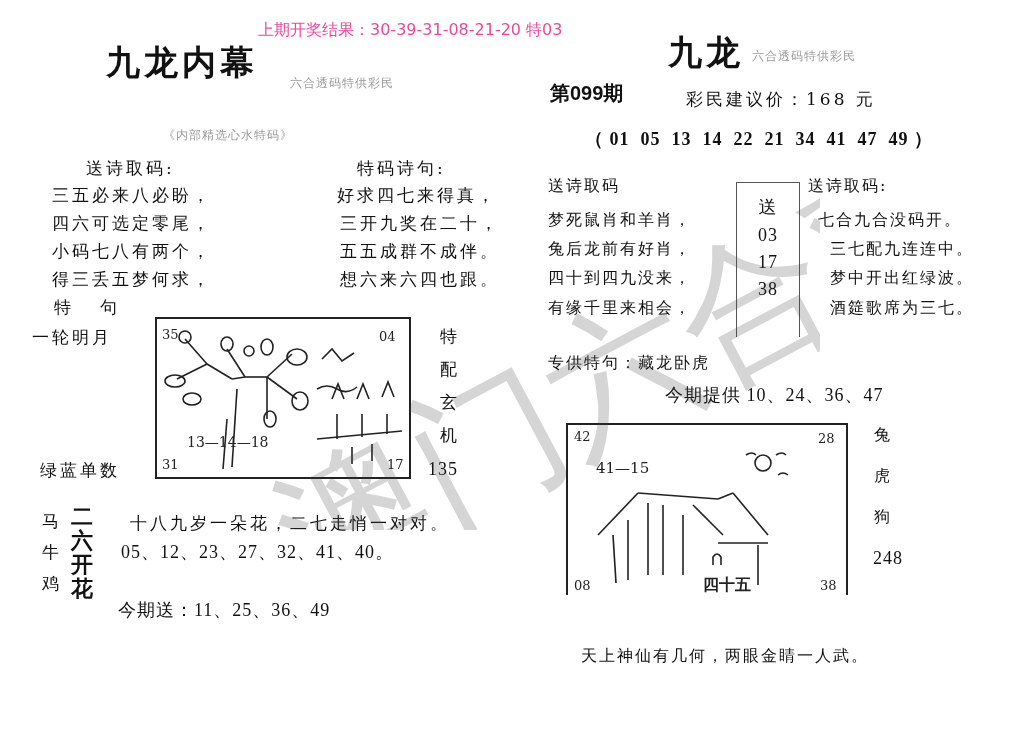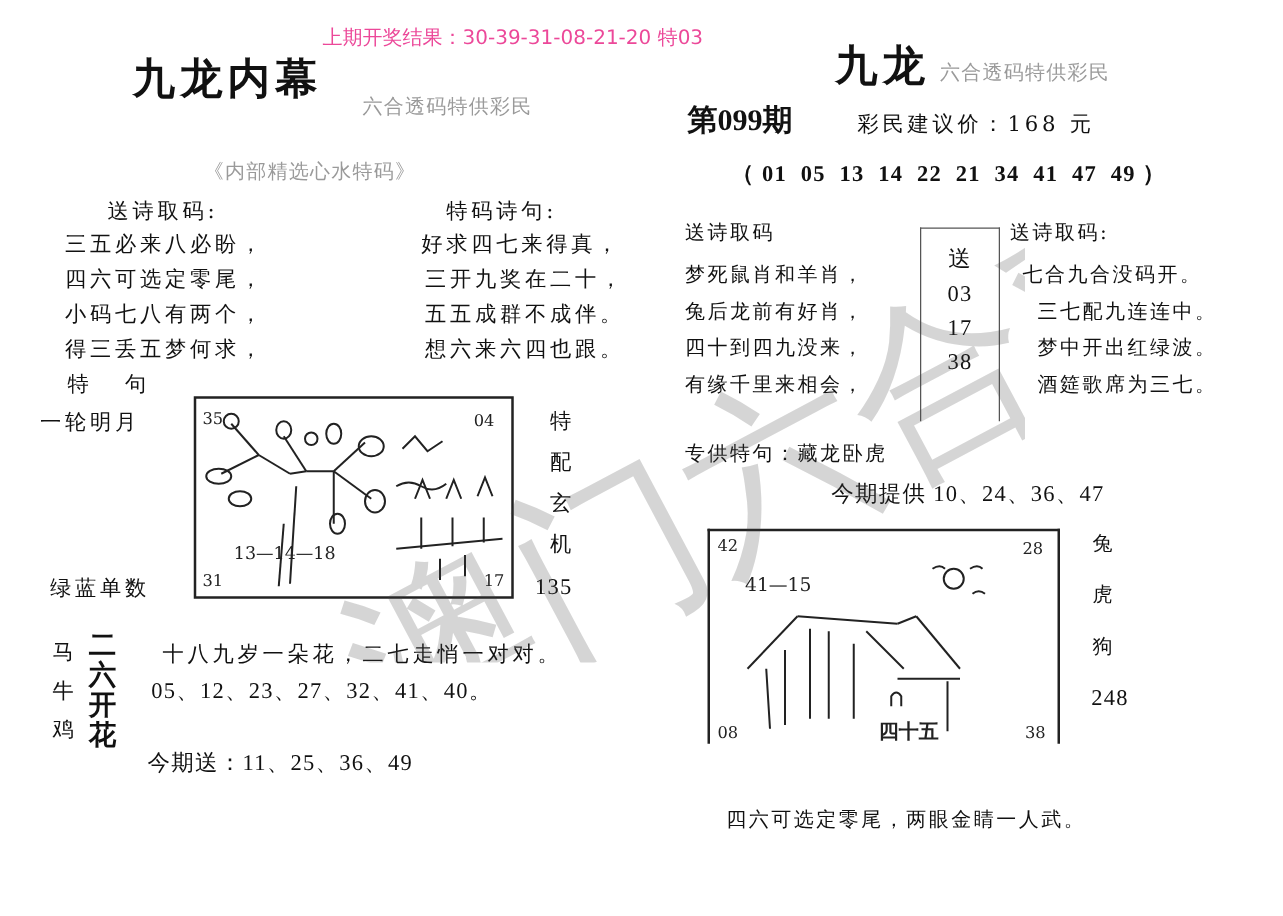--- a/index.html
+++ b/index.html
@@ -1,25 +1,25 @@
 <!DOCTYPE html>
 <html><head>
 <meta charset="utf-8">
 <style>
   html, body { margin:0; padding:0; background:#ffffff; }
   body { width:1026px; height:733px; position:relative; overflow:hidden;
          font-family:"DejaVu Serif","Liberation Serif",serif; color:#111; }
   .abs { position:absolute; white-space:nowrap; }
   .red { color:#ec4899; font-family:"DejaVu Sans","Liberation Sans",sans-serif; font-size:16px; }
   .bigtitle { font-size:34px; font-weight:bold; letter-spacing:4px; font-family:"DejaVu Serif",serif; }
-  .faint { color:#9a9a9a; font-size:16px; letter-spacing:1px;text-align:right; }
+  .faint { color:#9a9a9a; font-size:12px; letter-spacing:1px;text-align:right; }
   .t17 { font-size:17px; letter-spacing:3px; }
   .t16 { font-size:16px; letter-spacing:2px; }
   .num { font-family:"Liberation Serif","DejaVu Serif",serif; font-size:18px; letter-spacing:1px; }
-  .issue { font-family:Liberation Serif, serif; font-weight:bold; font-size:24px; }
+  .issue { font-family:Liberation Sans, sans-serif; font-weight:bold; font-size:20px; }
   .sketch { position:absolute; border:2px solid #222; background:#fff; }
   .sketch svg { width:100%; height:100%; display:block; }
   .col { position:absolute; display:flex; flex-direction:column; align-items:center; }
   .giftbox { position:absolute; border-left:1px solid #555; border-right:1px solid #555; border-top:1px solid #555; }
   .watermark { position:absolute; left:200px; top:150px; width:620px; height:380px; pointer-events:none; opacity:0.22; }
   .bold-vert { font-family:"DejaVu Sans",sans-serif; font-weight:bold; font-size:22px; line-height:24px; }
 </style>
 </head>
 <body>
 
@@ -169,17 +169,17 @@
   </svg>
 </div>
 
 <div class="col t16" style="left:874px;top:425px;gap:20px;">
   <span>兔</span>
   <span>虎</span>
   <span>狗</span>
 </div>
 <div class="abs num" style="left:873px;top:548px;">248</div>
 
-<div class="abs t16" style="left:581px;top:646px;">四六可选定零尾，两眼金睛一人武。</div>
+<div class="abs t16" style="left:581px;top:646px;">天上神仙有几何，两眼金睛一人武。</div>
 
 <svg class="watermark" viewBox="0 0 620 380">
   <text x="20" y="330" font-size="150" fill="#444" transform="rotate(-28 300 200)" font-family="DejaVu Sans, sans-serif">澳门六合彩</text>
 </svg>
 
 </body></html>

